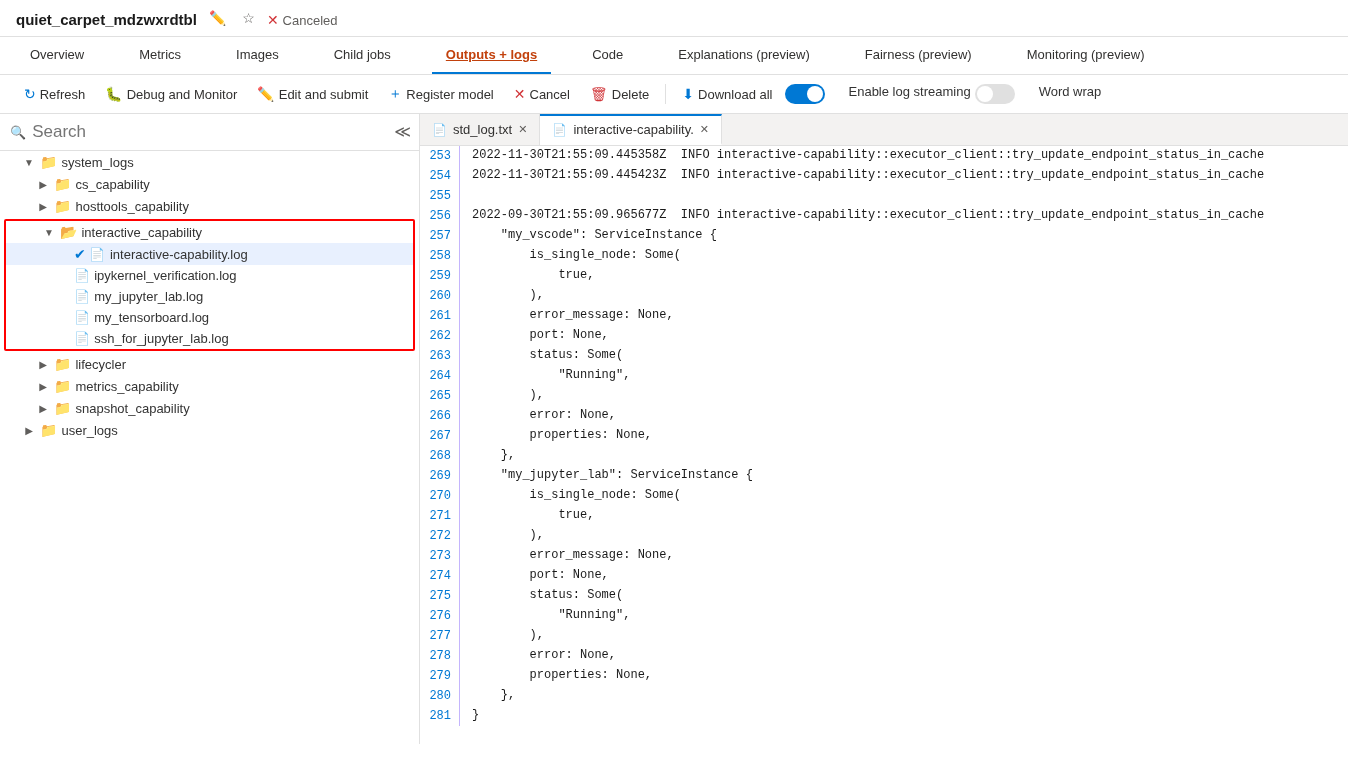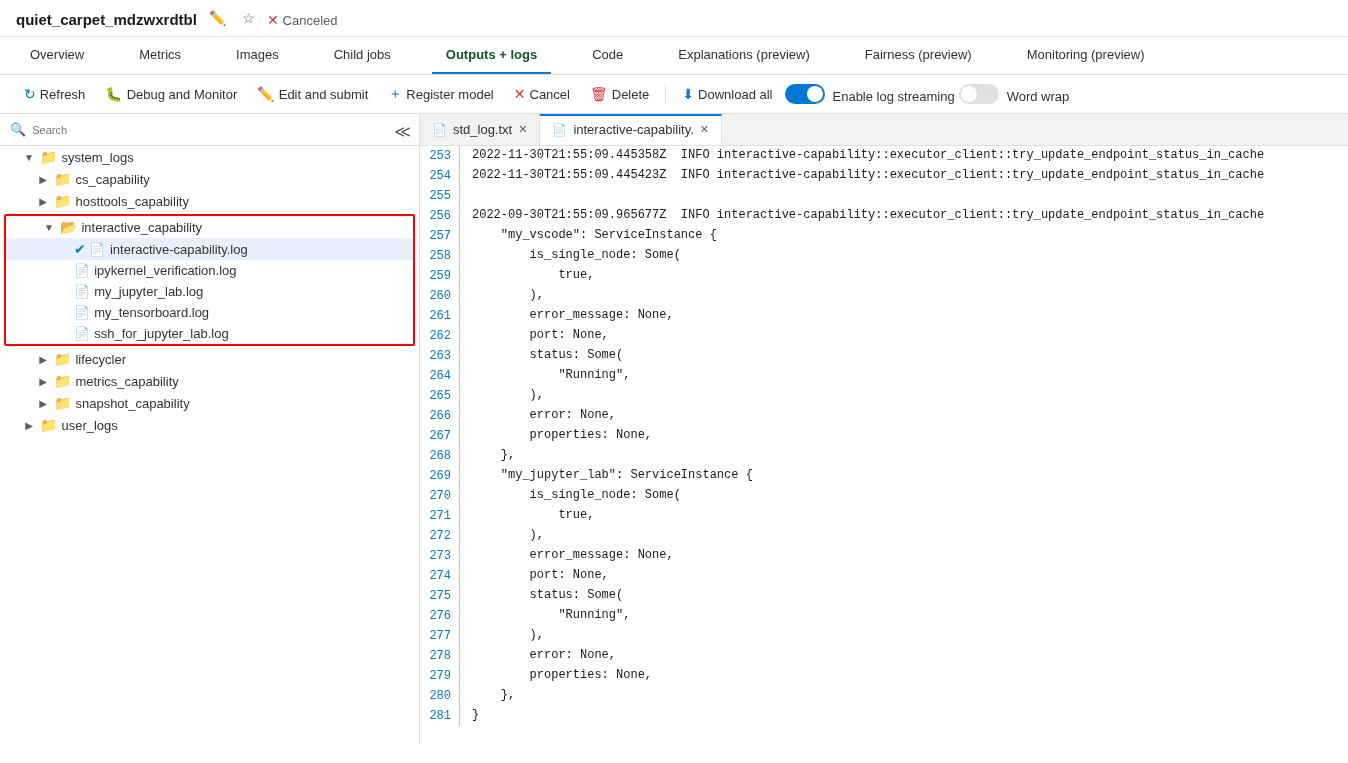--- a/index.html
+++ b/index.html
@@ -47,23 +47,24 @@
     }
     .nav-tab {
       padding: 10px 14px;
       cursor: pointer;
       color: #323130;
       font-size: 13px;
       border-bottom: 2px solid transparent;
       white-space: nowrap;
     }
     .nav-tab.active {
-      color: #14532d;
+      color: #c2410c;
       border-bottom: 2px solid #0078d4;
       font-weight: 600;
+      text-decoration: underline;
     }
 
     
     .toolbar {
       display: flex;
       align-items: center;
       padding: 6px 16px;
       border-bottom: 1px solid #e0e0e0;
       gap: 4px;
       flex-wrap: wrap;
@@ -78,22 +79,22 @@
       color: #323130;
       font-size: 13px;
       padding: 4px 8px;
       border-radius: 2px;
     }
     .tb-btn .icon { font-size: 14px; color: #0078d4; }
     .tb-btn .icon.red { color: #d13438; }
     .tb-separator { width: 1px; height: 20px; background: #e0e0e0; margin: 0 4px; }
     .toggle-switch {
       display: flex;
-      align-items: flex-end;
-      gap: 8px;
+      align-items: flex-start;
+      gap: 24px;
       font-size: 13px;
     }
     .toggle {
       width: 40px;
       height: 20px;
       border-radius: 10px;
       background: #0078d4;
       position: relative;
       cursor: pointer;
     }
@@ -126,21 +127,21 @@
     .sidebar-search {
       padding: 8px 10px;
       border-bottom: 1px solid #e0e0e0;
       display: flex;
       align-items: center;
       gap: 6px;
     }
     .sidebar-search input {
       border: none;
       outline: none;
-      font-size: 11px;
+      font-size: 17px;
       flex: 1;
       color: #333;
     }
     .collapse-btn {
       position: absolute;
       right: 8px;
       top: 8px;
       background: none;
       border: none;
       cursor: pointer;

